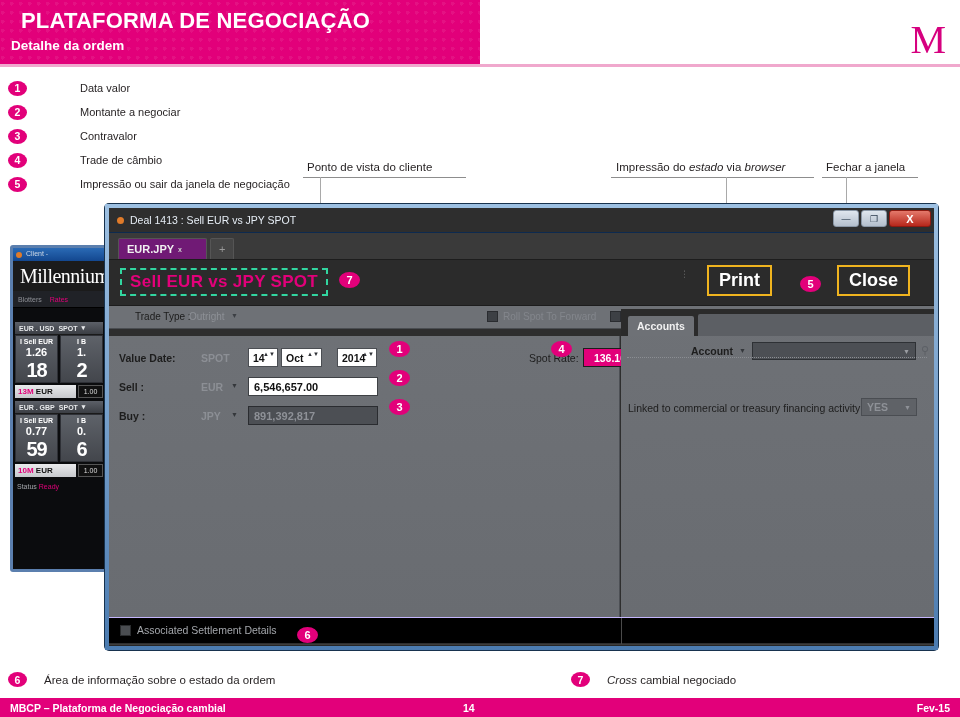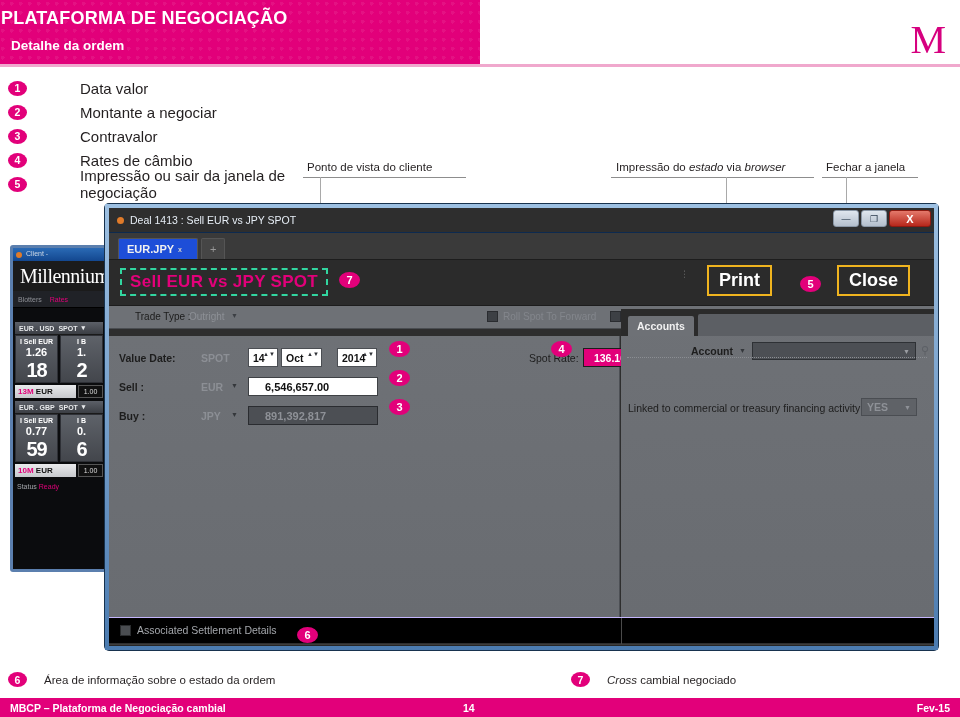--- a/index.html
+++ b/index.html
@@ -17,22 +17,22 @@
 
   
   .hdr {
     position: absolute; left: 0; top: 0;
     width: 480px; height: 66px;
     background: #e2007a;
     background-image: radial-gradient(circle at 30% 40%, rgba(255,255,255,.07) 0 2px, transparent 2px);
     background-size: 9px 9px;
   }
   .hdr-title {
-    position: absolute; left: 1px; top: 8px;
-    font-size: 18px; font-weight: bold; color: #ffffff;
+    position: absolute; left: 21px; top: 8px;
+    font-size: 22px; font-weight: bold; color: #ffffff;
     letter-spacing: .2px;
   }
   .hdr-sub {
     position: absolute; left: 11px; top: 38px;
     font-size: 13.5px; font-weight: bold; color: #ffffff;
   }
   .hdr-underline {
     position: absolute; left: 0; top: 64px; width: 960px; height: 3px;
     background: #f0a8cd;
   }
@@ -46,21 +46,21 @@
   .legend { position: absolute; left: 8px; top: 76px; width: 300px; }
   .legend-row { display: flex; align-items: center; height: 24px; }
   .badge {
     flex: 0 0 auto;
     width: 19px; height: 15px; border-radius: 50%;
     background: #e2007a; color: #fff;
     font-size: 10.5px; font-weight: bold;
     display: flex; align-items: center; justify-content: center;
     margin-right: 9px;
   }
-  .legend-lbl { font-size: 15px; color: #231f20; padding-left: 44px; }
+  .legend-lbl { font-size: 11px; color: #231f20; padding-left: 44px; }
 
   
   .callout { position: absolute; font-size: 11.5px; color: #231f20; white-space: nowrap; }
   .callout i { font-style: italic; }
   .rule { position: absolute; height: 1px; background: #8d8d8d; }
   .vline { position: absolute; width: 1px; background: #a9a9a9; }
   .arrowhead {
     position: absolute; width: 0; height: 0;
     border-left: 4.5px solid transparent;
     border-right: 4.5px solid transparent;
@@ -170,22 +170,22 @@
     width: 42px;
     background: linear-gradient(#e4796b,#b7271b);
     border-color: #8d1a11; color: #fff; font-weight: bold; font-size: 11px;
   }
 
   .dlg-tabs {
     height: 27px; background: #3a3a3a; display: flex; align-items: flex-end;
     padding-left: 9px; border-bottom: 1px solid #1d1d1d;
   }
   .dtab {
-    background: #1d4ed8; color: #f0f0f0; font-size: 11px; font-weight: bold;
-    padding: 4px 15px 4px 8px; border: 1px solid #555; border-bottom: none;
+    background: #701a75; color: #f0f0f0; font-size: 11px; font-weight: bold;
+    padding: 4px 24px 4px 8px; border: 1px solid #555; border-bottom: none;
     display: flex; align-items: center; gap: 4px; border-radius: 2px 2px 0 0;
   }
   .dtab .x { font-size: 7px; color: #cfcfcf; }
   .dtab.plus {
     background: #454545; color: #9a9a9a; font-weight: normal;
     padding: 4px 8px; margin-left: 3px;
   }
 
   .dlg-hdrow {
     height: 46px; background: #2b2b2b; position: relative;
@@ -240,21 +240,21 @@
   }
   .spin .arrows {
     position: absolute; right: 2px; top: 1px;
     font-size: 6px; line-height: 8px; color: #2e3136;
     display: flex; flex-direction: column;
   }
   .txtin {
     position: absolute; top: 2px; height: 19px;
     background: #ffffff; border: 1px solid #3e4145;
     font-size: 11px; color: #111; font-weight: bold;
-    display: flex; align-items: center; padding-left: 16px;
+    display: flex; align-items: center; padding-left: 5px;
   }
   .txtin.disabled {
     background: #4c4f54; color: #8e9197; border-color: #2a2c30;
   }
   .spotlbl { position: absolute; left: 420px; top: 6px; font-size: 10.5px; color: #1d1d1d; font-weight: normal; }
   .spotval {
     position: absolute; left: 474px; top: 2px; width: 54px; height: 19px;
     background: #e2007a; border: 1px solid #1d1d1d;
     color: #ffffff; font-size: 10.5px; font-weight: bold;
     display: flex; align-items: center; justify-content: center;
@@ -360,21 +360,21 @@
     <div class="legend-row">
       <div class="badge">2</div>
       <div class="legend-lbl">Montante a negociar</div>
     </div>
     <div class="legend-row">
       <div class="badge">3</div>
       <div class="legend-lbl">Contravalor</div>
     </div>
     <div class="legend-row">
       <div class="badge">4</div>
-      <div class="legend-lbl">Rates de câmbio</div>
+      <div class="legend-lbl">Trade de câmbio</div>
     </div>
     <div class="legend-row">
       <div class="badge">5</div>
       <div class="legend-lbl">Impressão ou sair da janela de negociação</div>
     </div>
   </div>
 
   <div class="callout" style="left:307px; top:161px;">Ponto de vista do cliente</div>
   <div class="rule" style="left:303px; top:177px; width:163px;"></div>
   <div class="vline" style="left:320px; top:177px; height:92px;"></div>

